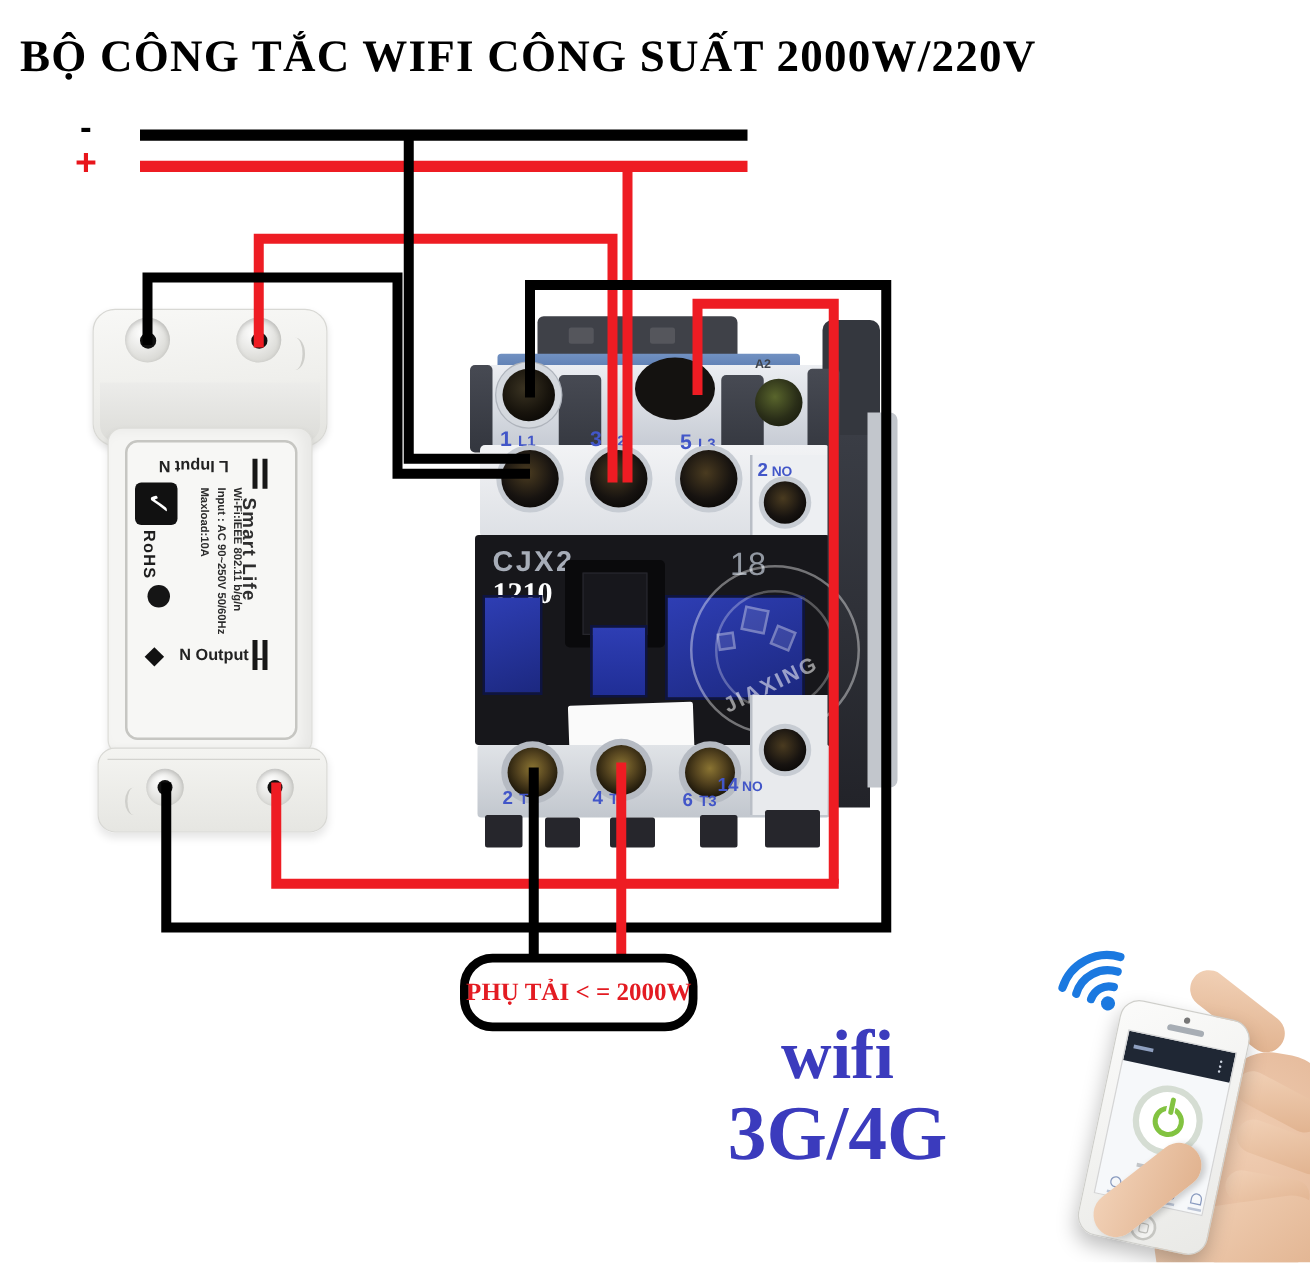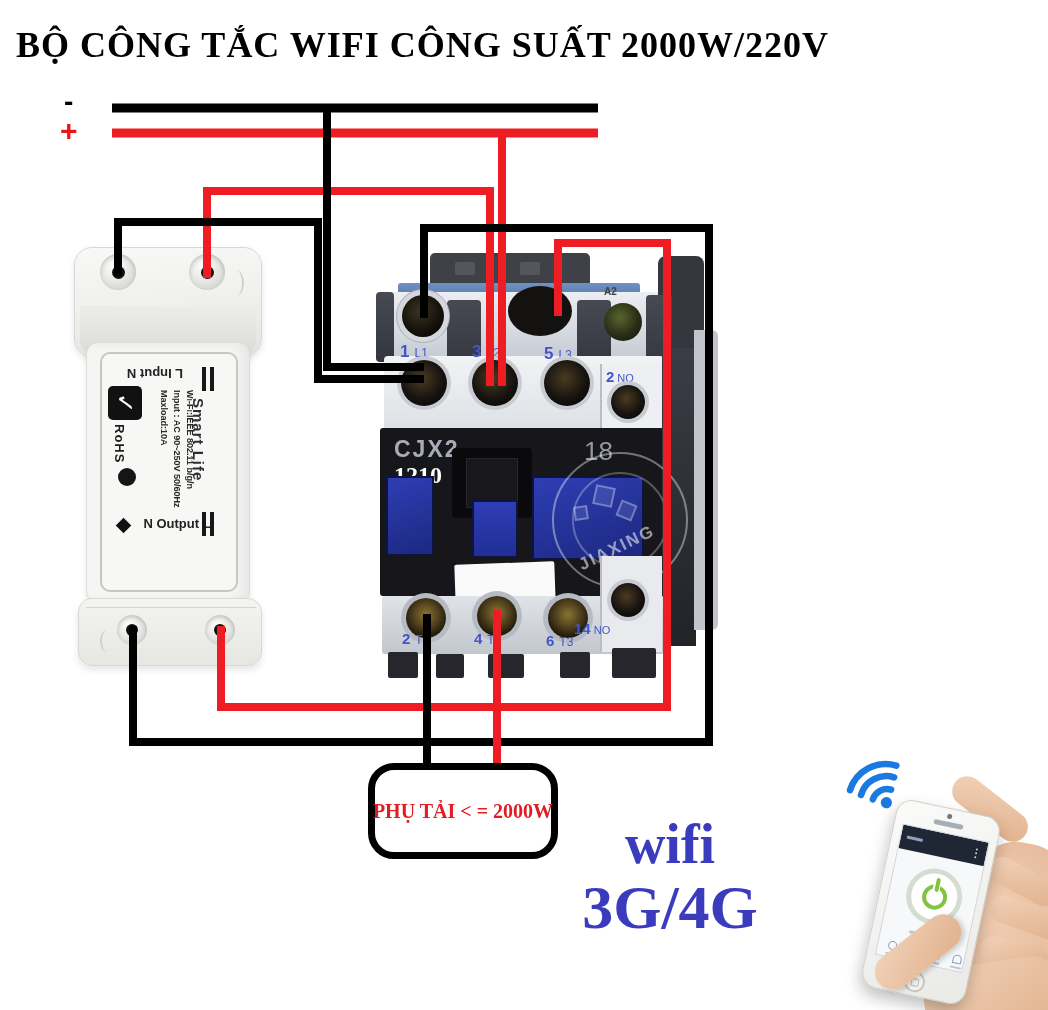--- a/index.html
+++ b/index.html
@@ -62,21 +62,21 @@
     box-shadow:0 0 0 5px #d4d8de,0 0 0 6px #aeb3bb;}
   .coil-oval{left:508px;top:286px;width:64px;height:50px;border-radius:50%;background:#141210;}
   .coil-a2{left:604px;top:303px;width:38px;height:38px;border-radius:50%;
     background:radial-gradient(circle at 42% 38%,#59652c 0%,#2a2e18 55%,#101208 100%);}
   .ct-a2-label{left:604px;top:286px;font-size:10px;font-weight:bold;color:#3e434b;}
   .ct-face{left:384px;top:356px;width:280px;height:74px;border-radius:4px;
     background:linear-gradient(#f2f3f5,#dde0e5);}
   .ct-face-r{left:600px;top:364px;width:62px;height:66px;background:#edeff2;border-left:2px solid #b9bec6;}
   .tlabel{color:#4256c8;white-space:nowrap;}
   .tnum{position:static!important;font-size:17px;font-weight:bold;}
-  .tname{position:static!important;font-size:12px;font-weight:normal;margin-left:5px;}
+  .tname{position:static!important;font-size:12px;font-weight:bold;margin-left:5px;}
   .term{border-radius:50%;background:radial-gradient(circle at 45% 40%,#4a3b20 0%,#171310 55%,#000 100%);
     box-shadow:0 0 0 4px #c7ccd3;}
   .term-brass{border-radius:50%;background:radial-gradient(circle at 50% 42%,#8a7432 0%,#55441f 38%,#171208 78%);
     box-shadow:0 0 0 5px #b6bbc3;}
   .ct-black{left:380px;top:428px;width:284px;height:168px;background:#17171b;border-radius:3px;}
   .ct-rstrip{left:662px;top:348px;width:34px;height:298px;background:linear-gradient(#3a3d45,#222329);}
   .ct-redge{left:694px;top:330px;width:24px;height:300px;background:#c2c6cc;border-radius:0 6px 6px 0;}
   .ct-model{left:394px;top:436px;font-size:23px;font-weight:bold;color:#a7adb8;letter-spacing:2px;}
   .ct-modelnum{left:394px;top:462px;font-size:24px;font-weight:bold;color:#ffffff;
     font-family:"Liberation Serif","DejaVu Serif",serif;}
@@ -89,21 +89,21 @@
   .wm-glyph{border:2px solid rgba(255,255,255,.30);background:rgba(255,255,255,.10);}
   .wm-brand{left:576px;top:538px;font-size:17px;font-weight:bold;color:rgba(255,255,255,.55);
     letter-spacing:2px;transform:rotate(-26deg);}
   .ct-sticker{left:455px;top:563px;width:100px;height:42px;background:#fafafa;border-radius:2px;transform:rotate(-2deg);}
   .ct-bottomstrip{left:382px;top:596px;width:282px;height:58px;
     background:linear-gradient(#e0e3e7,#c2c7ce);border-radius:3px;}
   .ct-face-br{left:600px;top:556px;width:62px;height:96px;background:#e8eaed;border-left:2px solid #b9bec6;}
   .ct-foot{background:#26262c;border-radius:2px;}
 
   
-  .load-box{left:368px;top:763px;width:190px;height:96px;background:#fff;border:7px solid #000;
+  .load-box{left:368px;top:763px;width:190px;height:62px;background:#fff;border:7px solid #000;
     border-radius:26px;display:flex;align-items:center;justify-content:center;z-index:30;}
   .load-box span{position:static!important;font-family:"Liberation Serif","DejaVu Serif",serif;
     font-weight:bold;font-size:20px;color:#e31b22;white-space:nowrap;}
 
   
   .wifi-word{left:560px;top:812px;width:220px;text-align:center;font-family:"Liberation Serif","DejaVu Serif",serif;
     font-weight:bold;font-size:56px;color:#3b3bbd;}
   .net-word{left:540px;top:872px;width:260px;text-align:center;font-family:"Liberation Serif","DejaVu Serif",serif;
     font-weight:bold;font-size:62px;color:#3b3bbd;}
 

